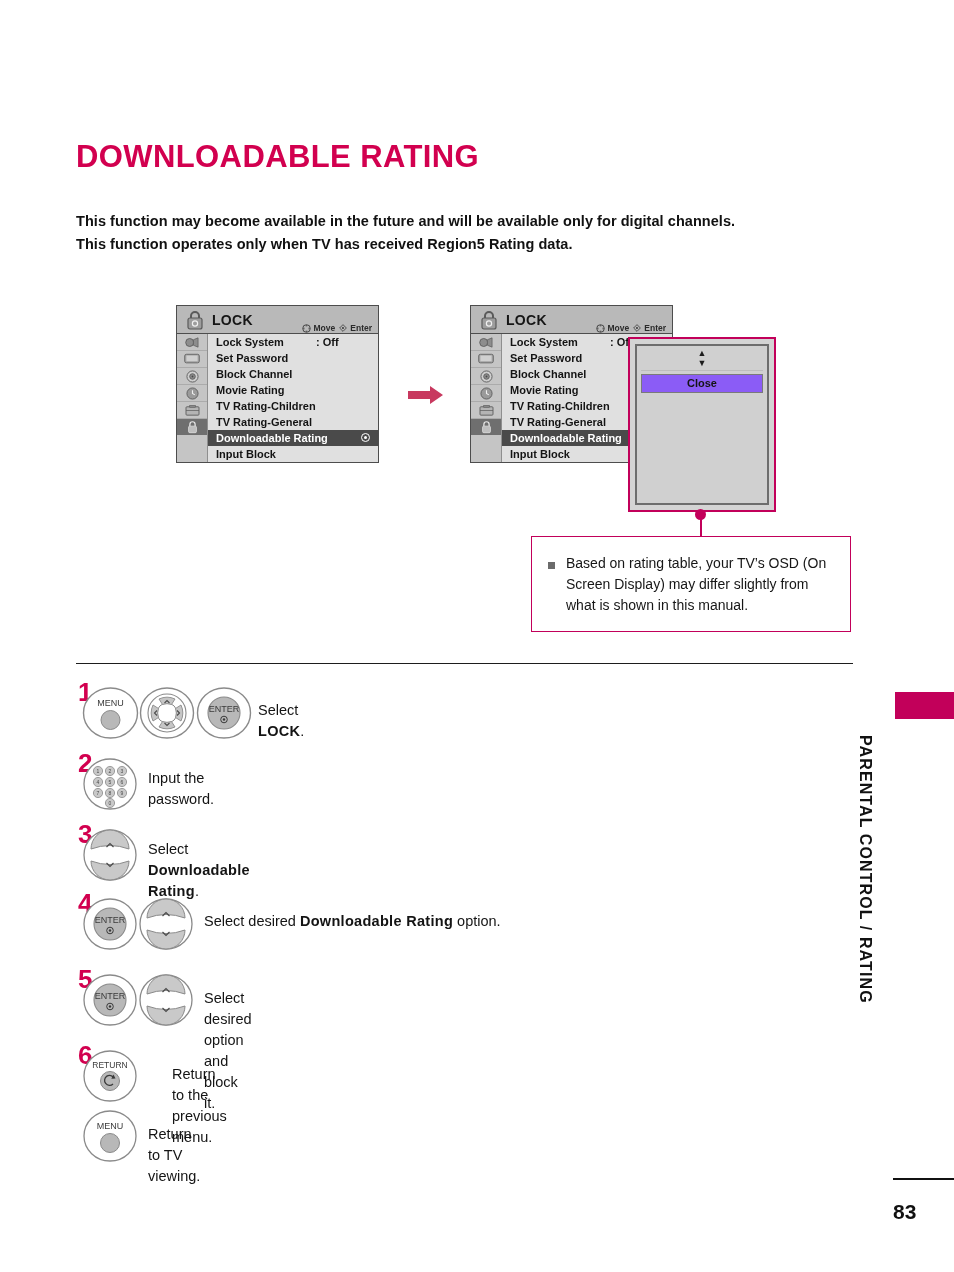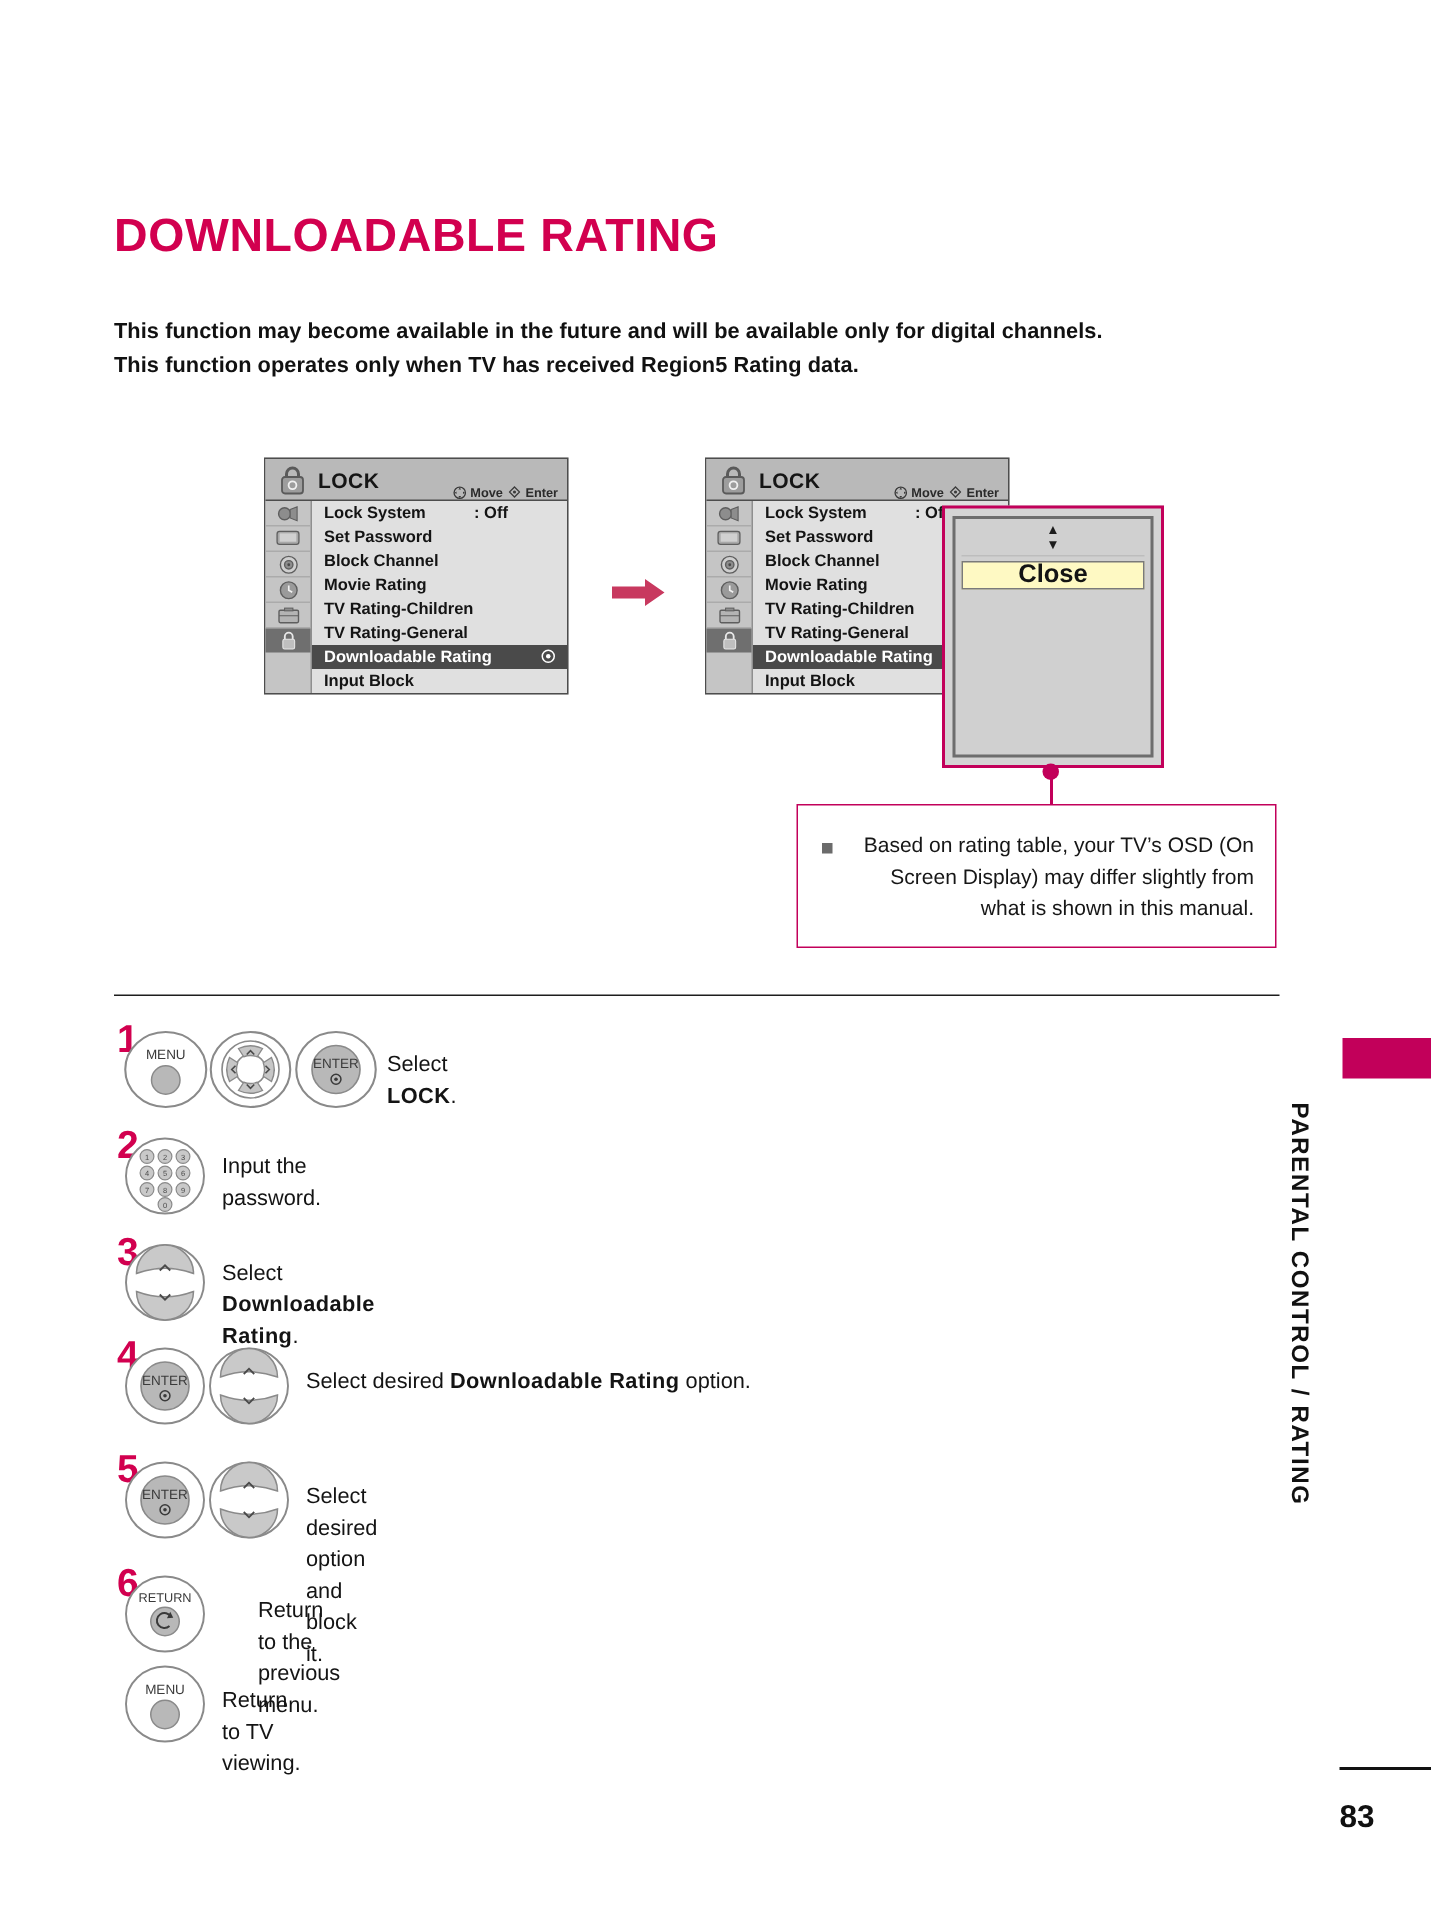--- a/index.html
+++ b/index.html
@@ -110,42 +110,42 @@
   #rating-list{
     border:1px solid #8d8d8d;background:#d0d0d0;
     flex:1;padding:2px 0 2px 0;margin:1px 0;
   }
   .rating-option{
     font-size:10.5px;font-weight:700;color:#141414;
     line-height:15px;height:15px;padding-left:7px;
   }
   #rating-divider{height:1px;background:#bdbdbd;margin:1px 0 3px 0;}
   #close-button{
-    border:1px solid #7a7a7a;background:#fef9c3;
-    text-align:center;font-size:17px;font-weight:700;color:#141414;
+    border:1px solid #7a7a7a;background:#8b5cf6;
+    text-align:center;font-size:11px;font-weight:700;color:#141414;
     height:17px;line-height:16px;
   }
   #callout-connector{
     position:absolute;left:700px;top:512px;width:2px;height:26px;background:#c2005a;
   }
   #callout-dot{
     position:absolute;left:695px;top:509px;width:11px;height:11px;border-radius:50%;
     background:#c2005a;
   }
   
   #callout-box{
     position:absolute;left:531px;top:536px;width:320px;height:96px;
     border:1.5px solid #c2005a;box-sizing:border-box;background:#fff;
     padding:16px 14px 0 16px;
   }
   #callout-box .bullet{
     position:absolute;left:16px;top:25px;width:7px;height:7px;background:#6b6b6b;
   }
   #callout-text{
-    margin-left:18px;font-size:14px;line-height:21px;color:#161616;text-align:right;
+    margin-left:18px;font-size:14px;line-height:21px;color:#161616;
   }
 
   
   #steps-divider{
     position:absolute;left:76px;top:663px;width:777px;height:1.4px;background:#1d1d1d;
   }
 
   
   .step{position:absolute;}
   .step-num{

